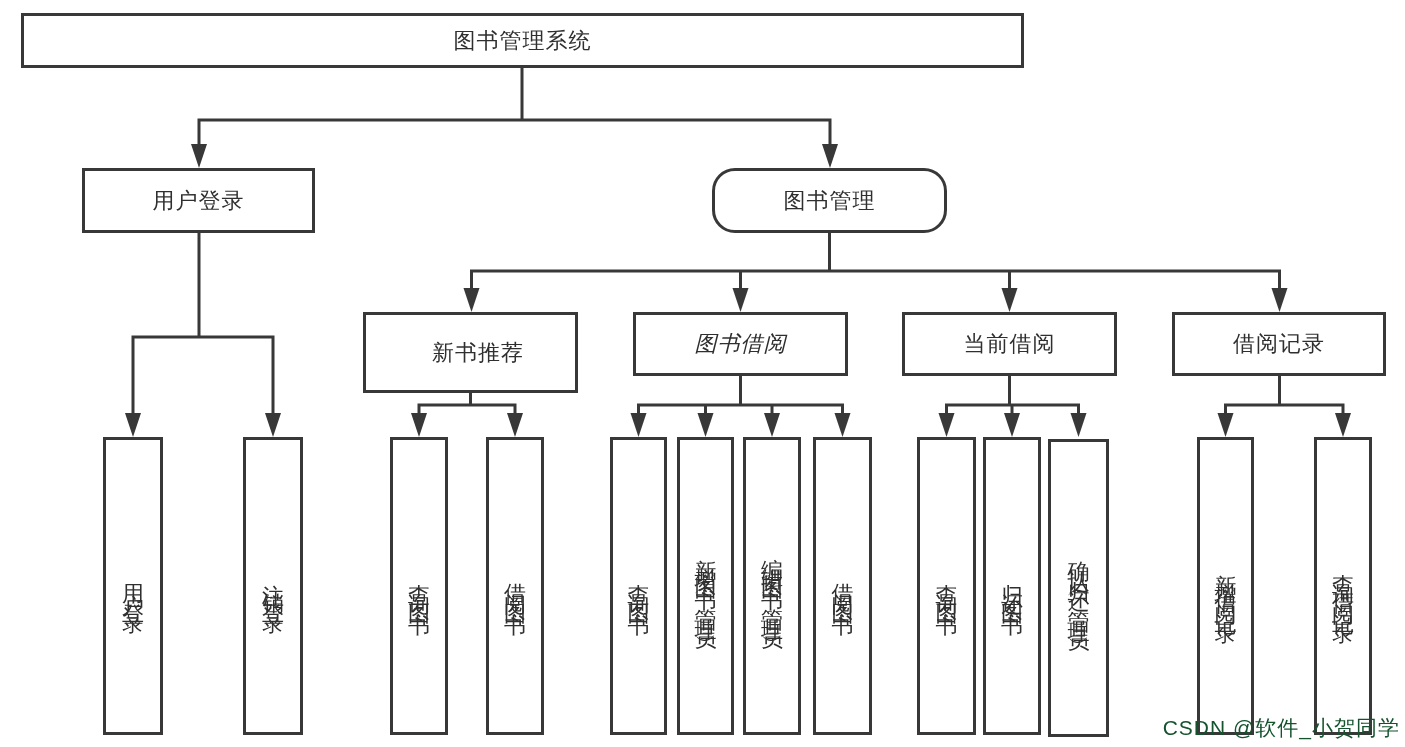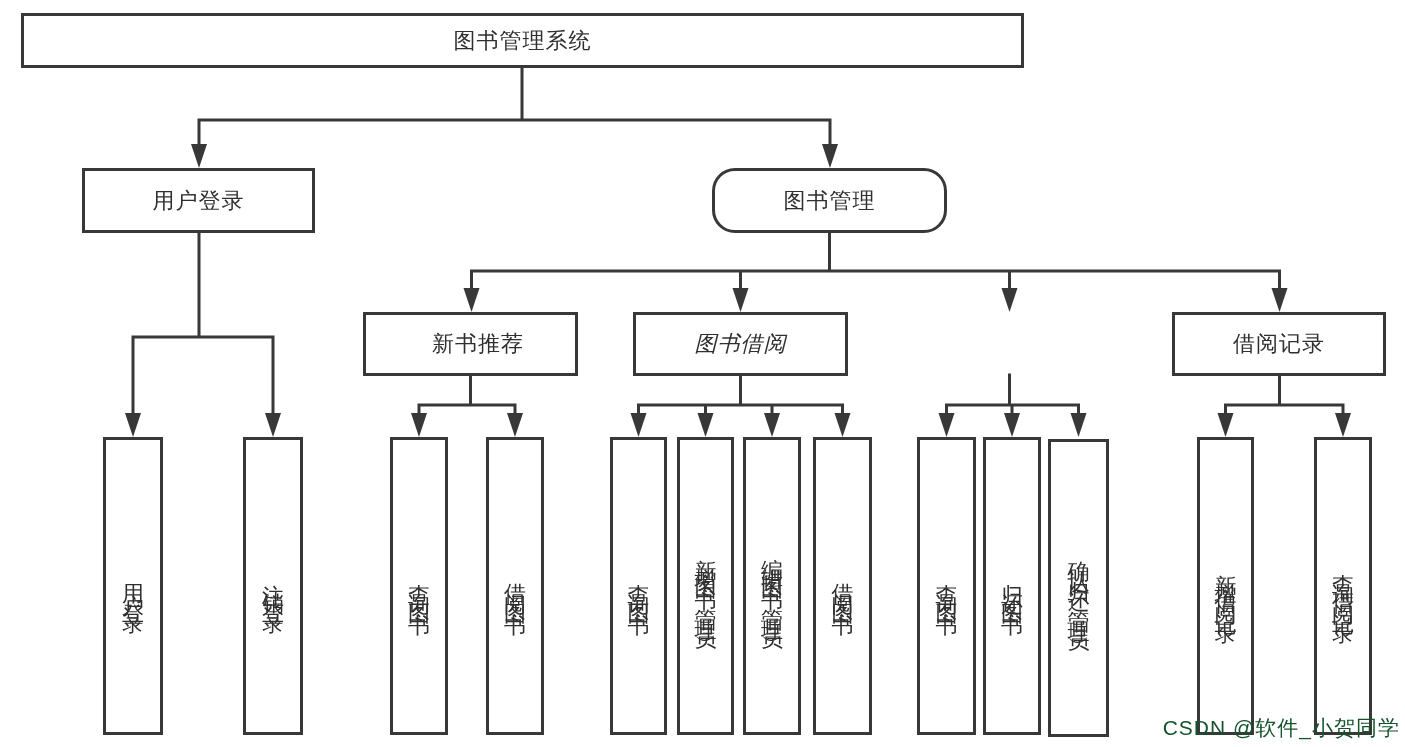--- a/index.html
+++ b/index.html
@@ -104,25 +104,28 @@
     <span>图书管理系统</span>
   </div>
 
   <div class="node hbox" style="left:82px; top:168px; width:233px; height:65px;">
     <span>用户登录</span>
   </div>
   <div class="node hbox" style="left:712px; top:168px; width:235px; height:65px;border-radius:23px;">
     <span>图书管理</span>
   </div>
 
-  <div class="node hbox" style="left:363px; top:312px; width:215px; height:64px;padding-left:15px;">
+  <div class="node hbox" style="left:363px; top:312px; width:215px; height:81px;padding-left:15px;">
     <span>新书推荐</span>
   </div>
   <div class="node hbox" style="left:633px; top:312px; width:215px; height:64px;font-style:italic;">
     <span>图书借阅</span>
+  </div>
+  <div class="node hbox" style="left:902px; top:312px; width:215px; height:64px;">
+    <span>当前借阅</span>
   </div>
   <div class="node hbox" style="left:1172px; top:312px; width:214px; height:64px;">
     <span>借阅记录</span>
   </div>
 
   <div class="node vbox" style="left:103px; top:437px; width:60px; height:298px;">
     <span>用户登录</span>
   </div>
   <div class="node vbox" style="left:243px; top:437px; width:60px; height:298px;">
     <span>注销登录</span>

